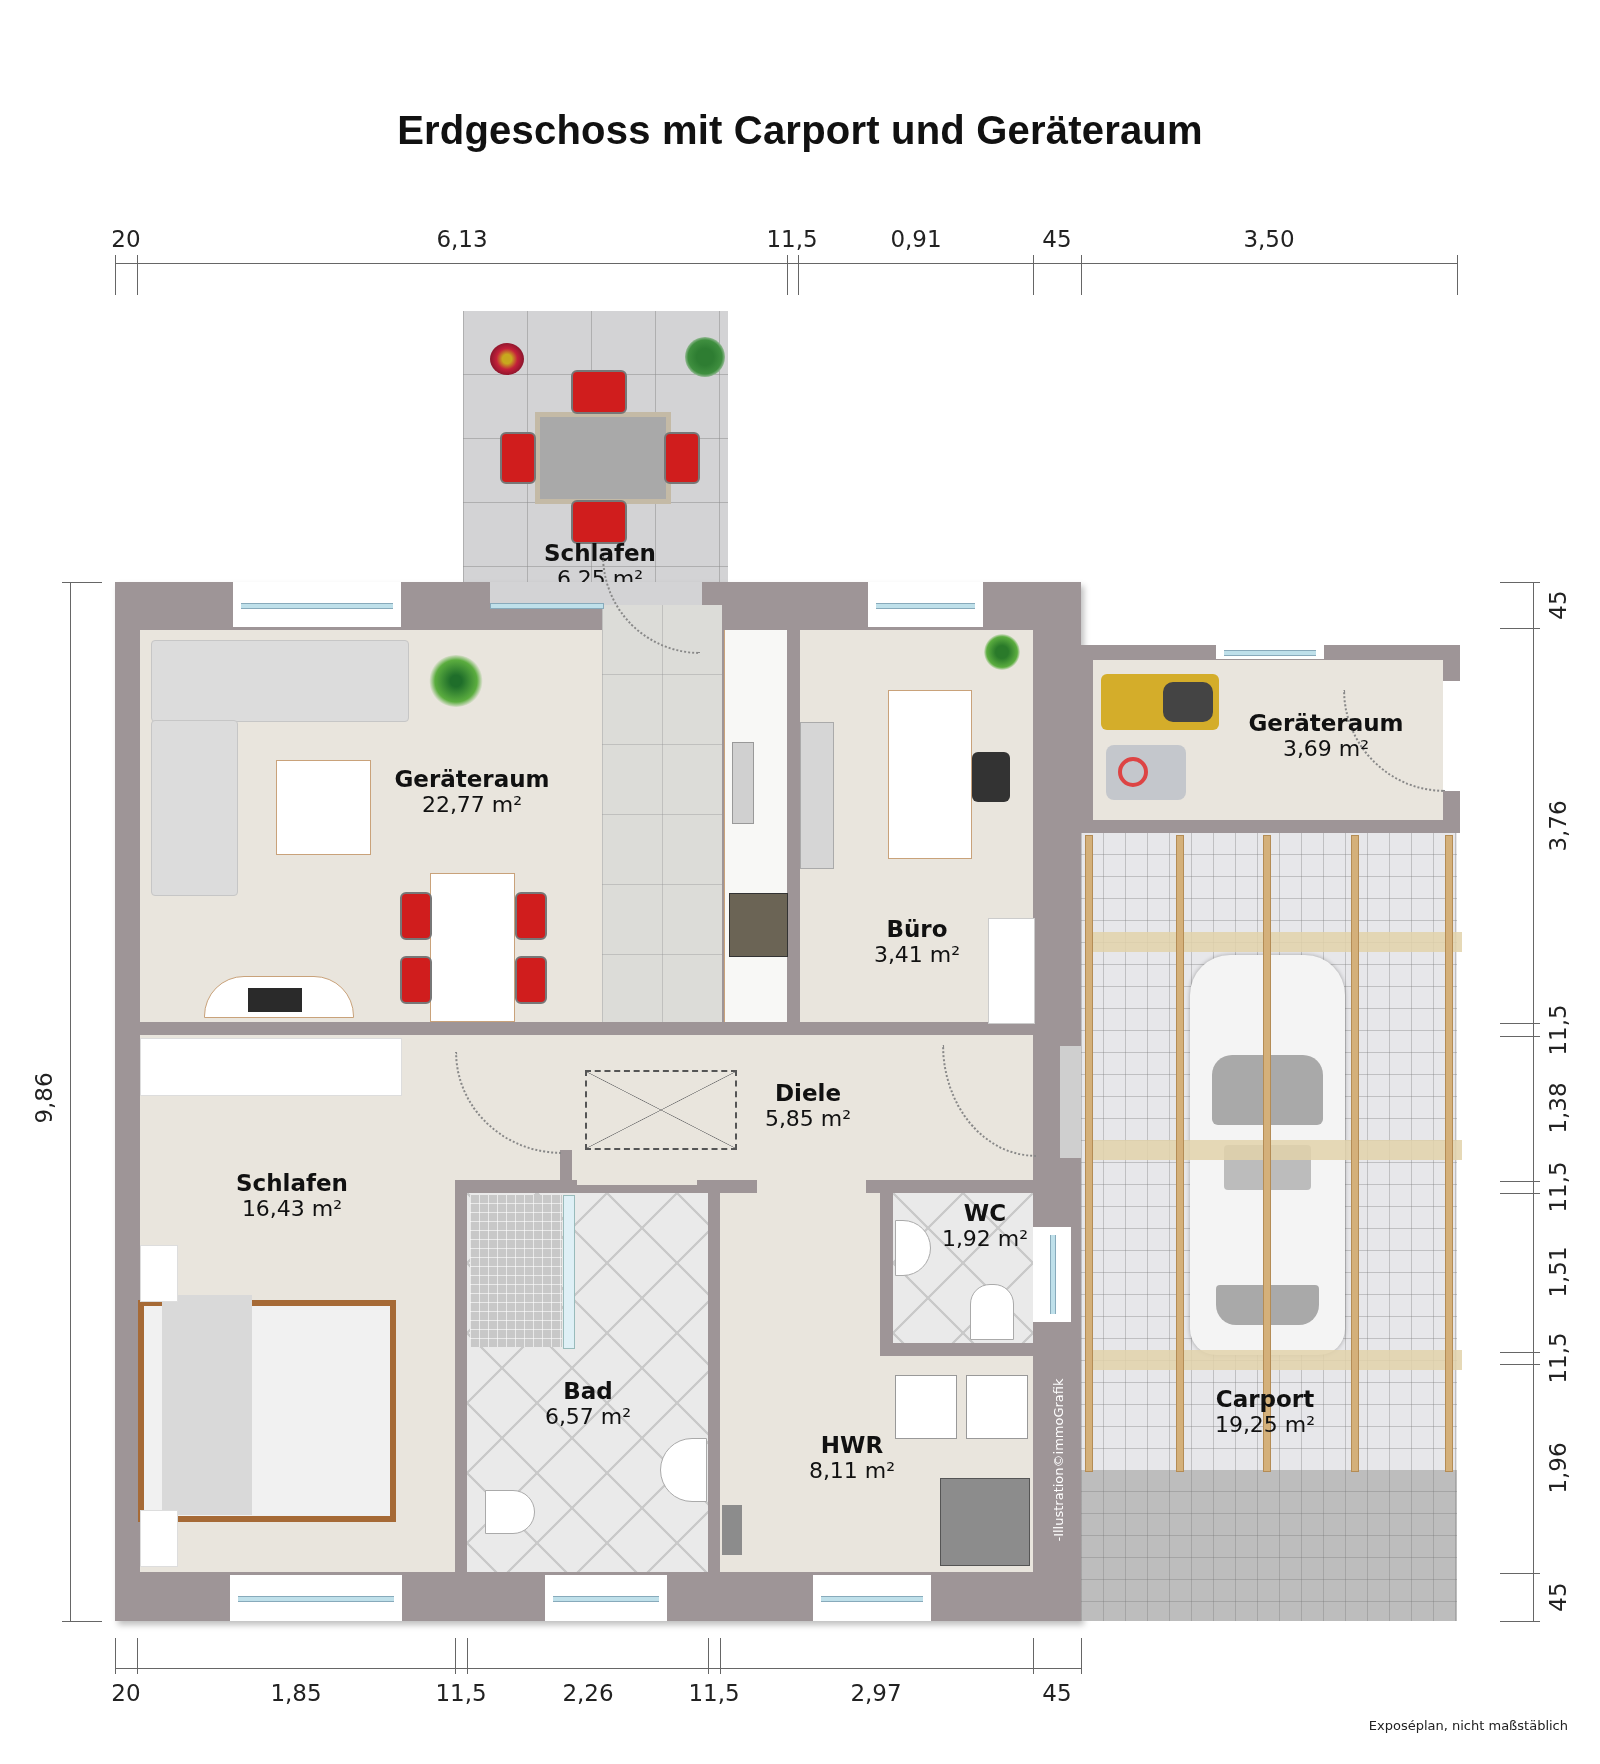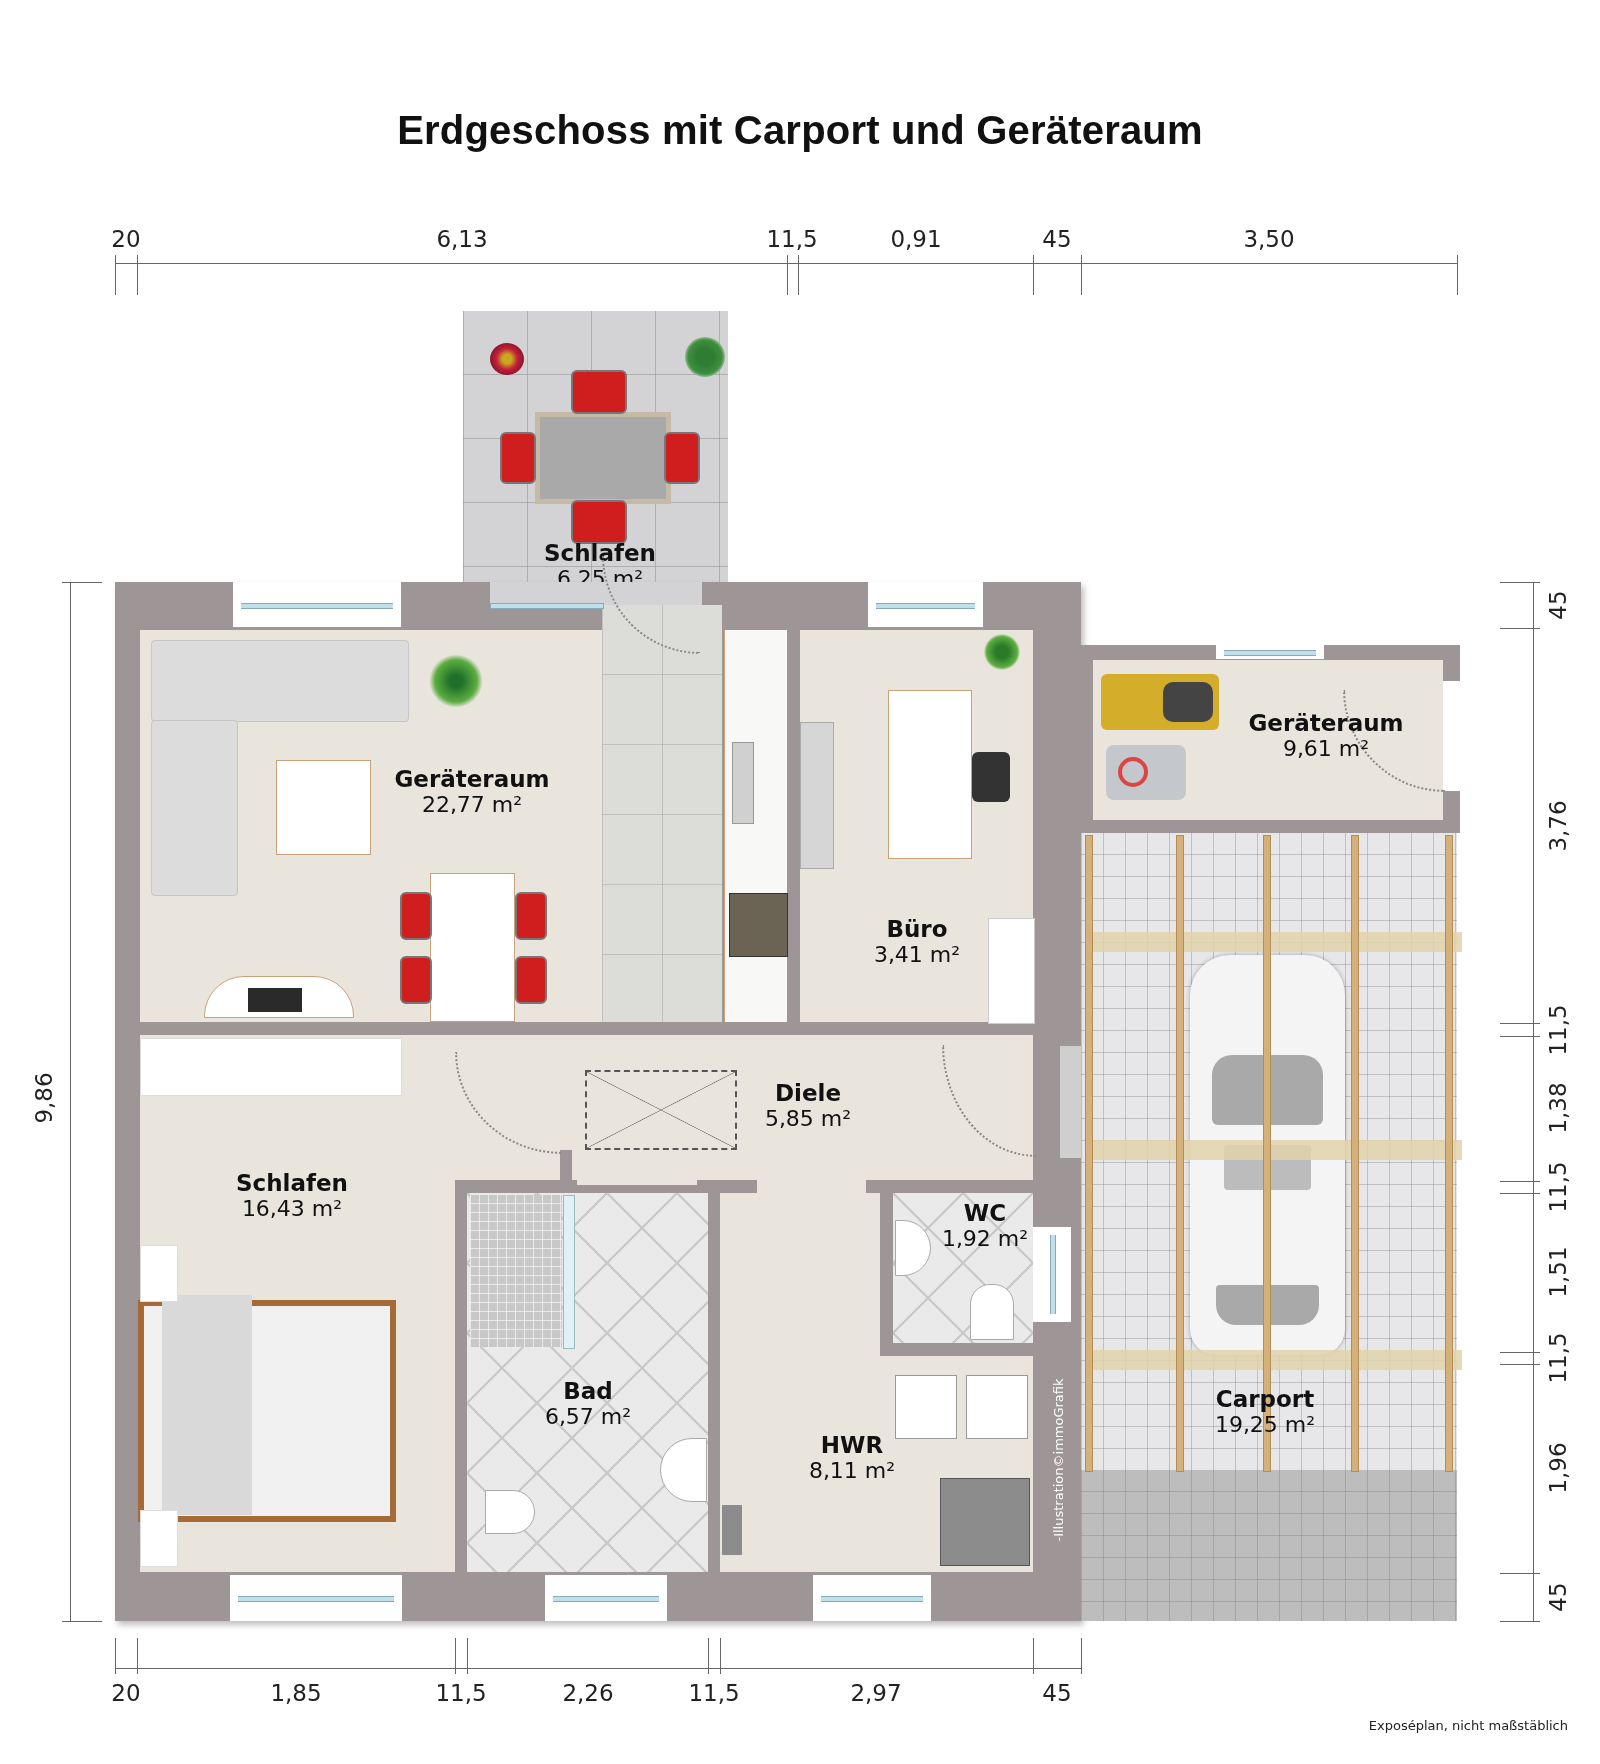--- a/index.html
+++ b/index.html
@@ -264,21 +264,21 @@
   </div>
 <div class="door-arc" style="left:1343px;top:690px;width:100px;height:100px;border-radius:0 0 0 100%;border-top:none;border-right:none;"></div>
 <div class="abs" style="left:1101px;top:674px;width:118px;height:56px;background:#d4ad2a;border-radius:6px;">
   <div class="abs" style="left:62px;top:8px;width:50px;height:40px;background:#444;border-radius:10px;"></div>
 </div>
 <div class="abs" style="left:1106px;top:745px;width:80px;height:55px;background:#c4c7cc;border-radius:8px;">
   <div class="abs" style="left:12px;top:12px;width:30px;height:30px;border:4px solid #d44;border-radius:50%;box-sizing:border-box;"></div>
 </div>
 <div class="room-label" style="left:1326px;top:710px;">
   <span class="name">Geräteraum</span>
-  <span class="area">9,61 m²</span>
+  <span class="area">3,69 m²</span>
 </div>
 
 <div class="pave" style="left:1081px;top:833px;width:376px;height:788px;background-color:#e7e7ea;"></div>
 <div class="pave" style="left:1081px;top:1470px;width:376px;height:151px;background-color:#bdbdbd;"></div>
 <div class="abs" style="left:1190px;top:955px;width:155px;height:400px;background:#f4f4f4;border-radius:40px 40px 26px 26px;box-shadow:0 0 4px rgba(0,0,0,.3);">
   <div class="abs" style="left:22px;top:100px;width:111px;height:70px;background:#a9a9a9;border-radius:20px 20px 6px 6px;"></div>
   <div class="abs" style="left:34px;top:190px;width:87px;height:45px;background:#bcbcbc;border-radius:4px;"></div>
   <div class="abs" style="left:26px;top:330px;width:103px;height:40px;background:#a9a9a9;border-radius:4px 4px 20px 20px;"></div>
 </div>
 

